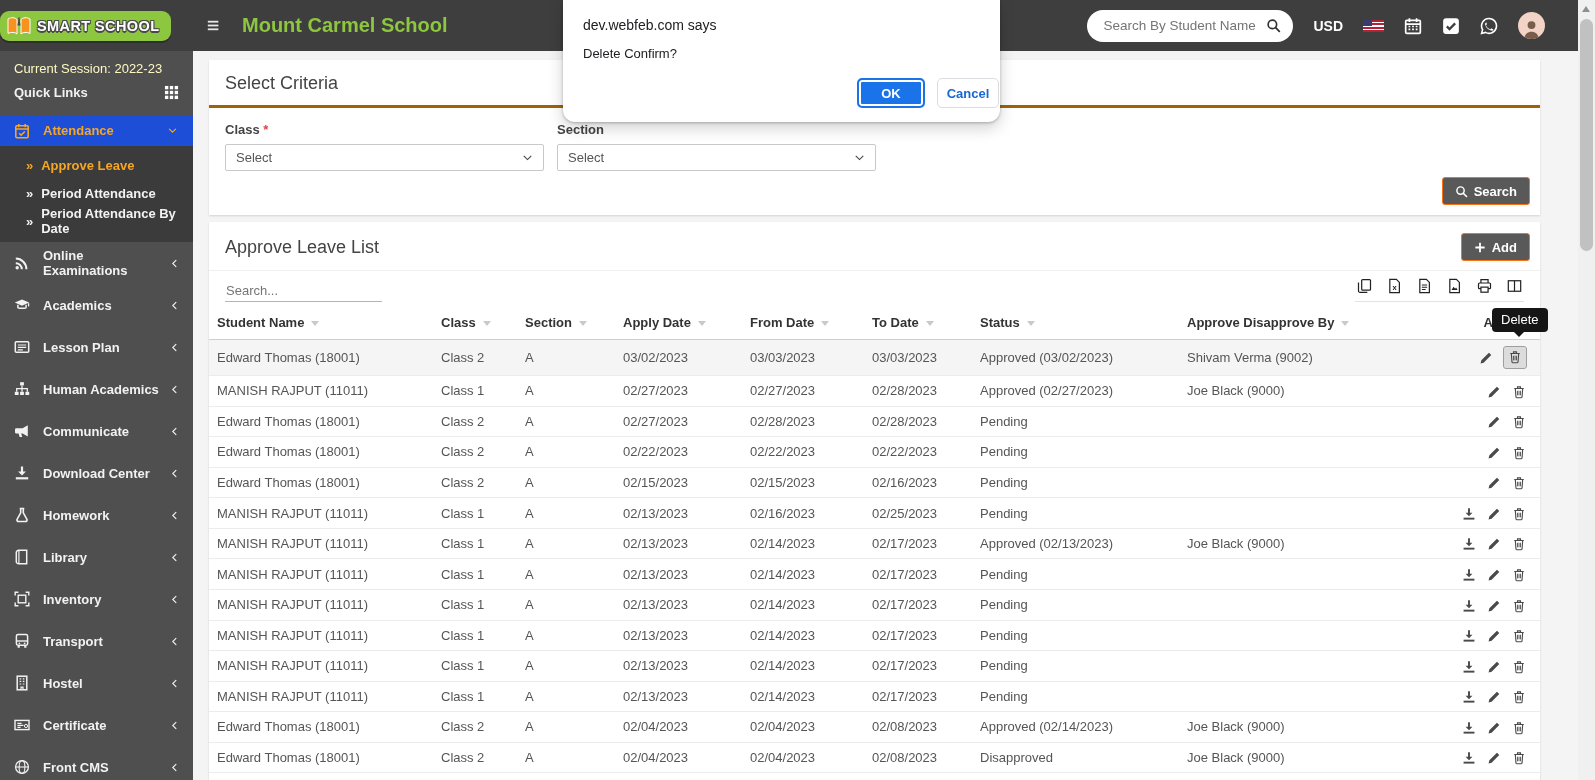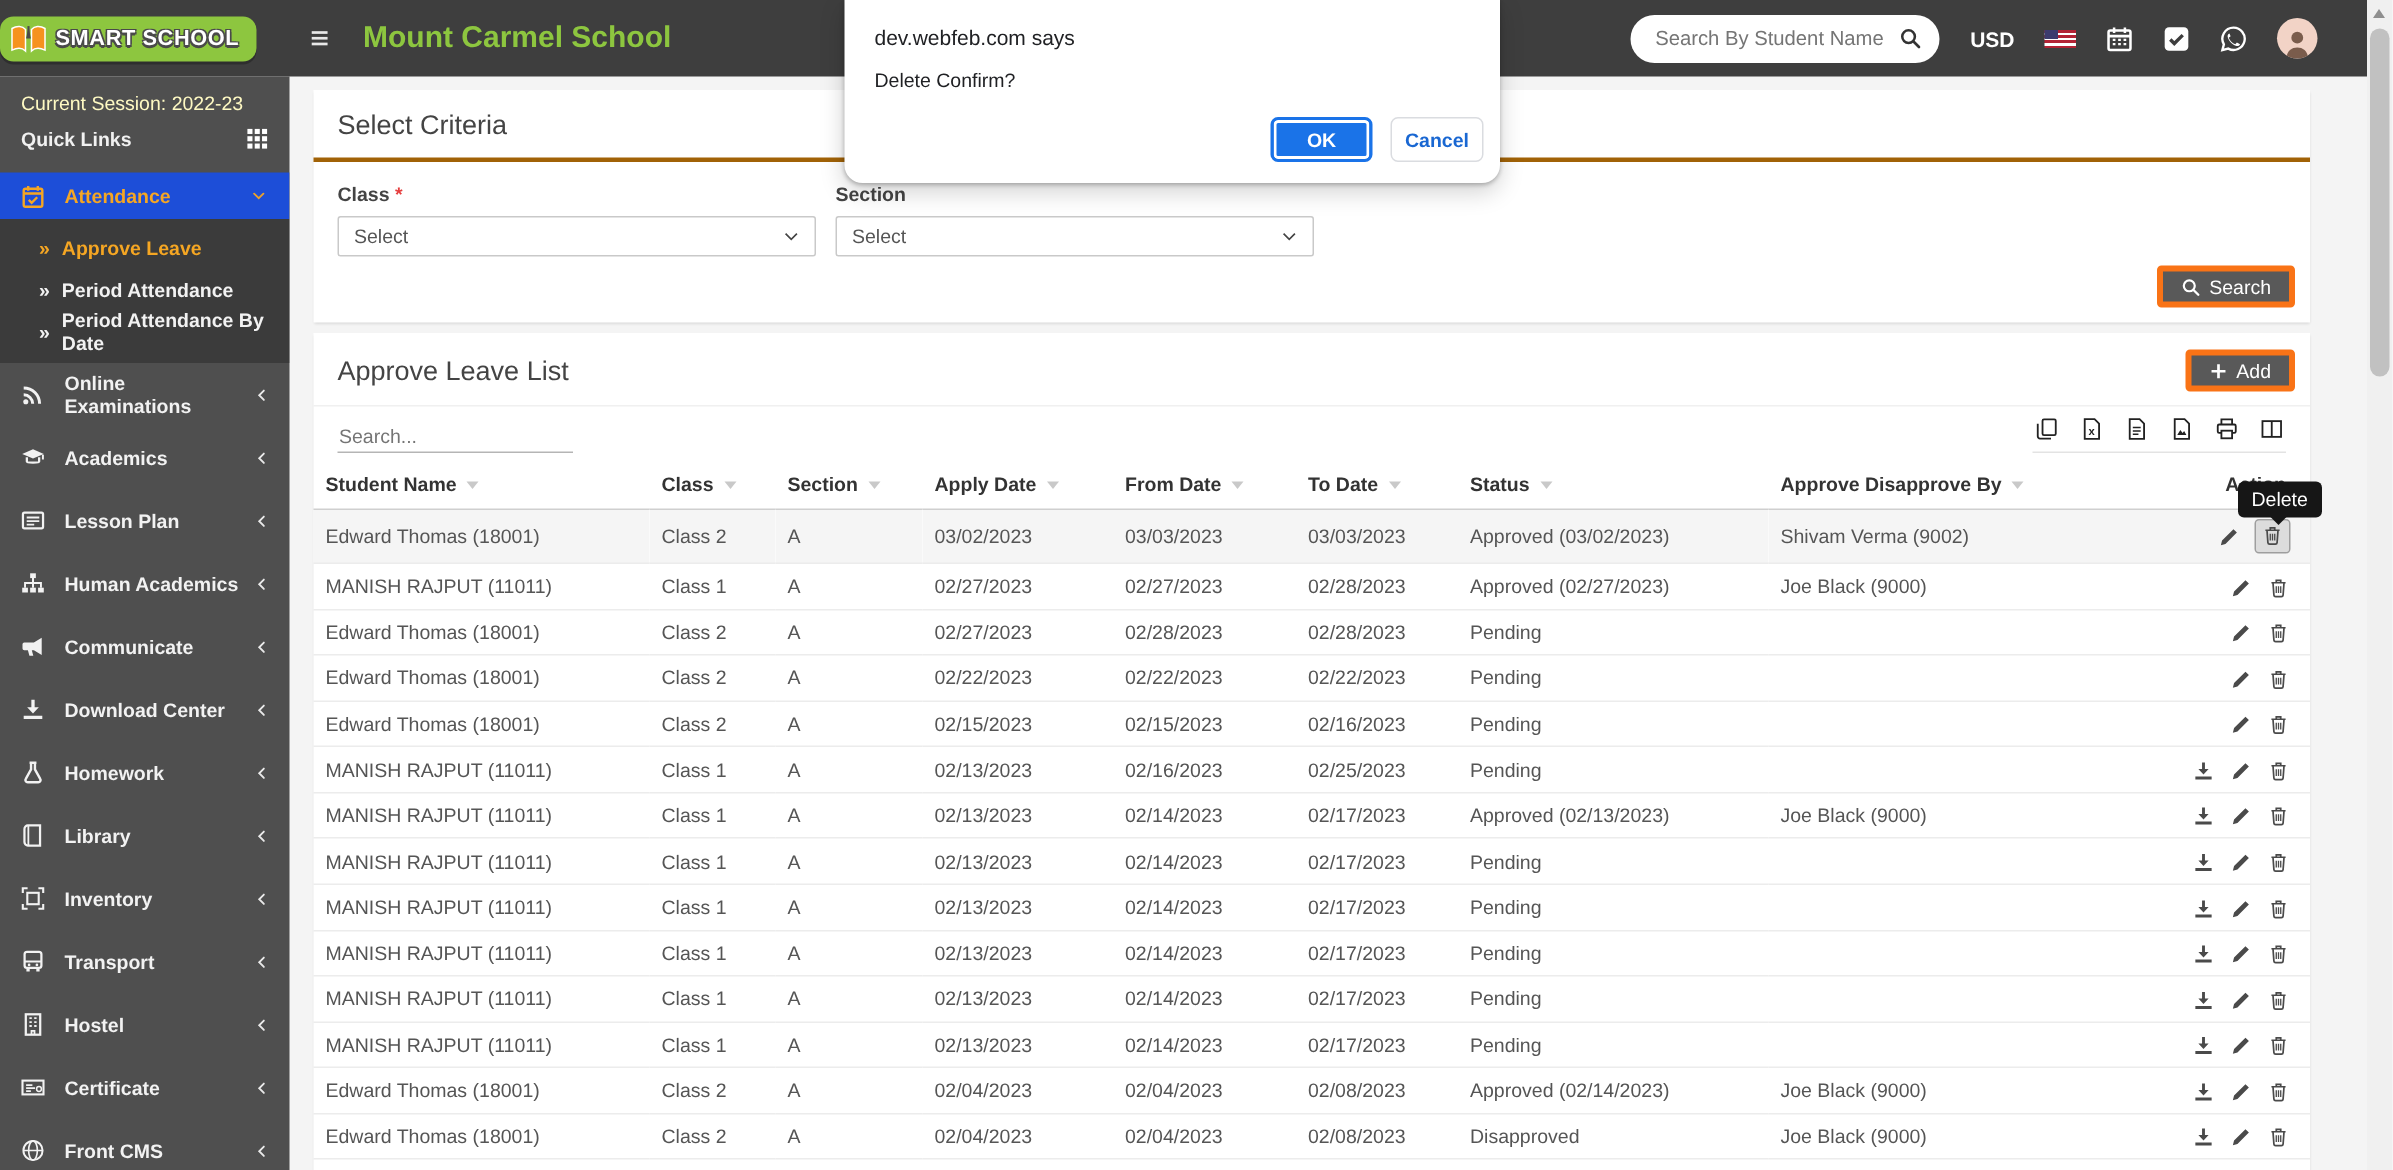--- a/index.html
+++ b/index.html
@@ -53,22 +53,22 @@
   .card h2 { font-size:18px; font-weight:normal; color:#444; }
   .criteria-card { top:9px; height:155px; }
   .criteria-card h2 { padding:13px 16px 11px; border-bottom:3px solid #a16207; }
   .criteria-body { display:flex; gap:13px; padding:6px 16px 0; }
   .field { width:319px; }
   .field label { display:block; font-size:13px; font-weight:bold; color:#444; margin:8px 0 7px; }
   .req { color:#e53e3e; font-style:normal; }
   .select { height:27px; border:1px solid #c9c9c9; border-radius:2px; display:flex; align-items:center; justify-content:space-between; padding:0 10px; font-size:13px; color:#555; cursor:pointer; background:#fff; }
   .select .sel-chev { width:11px; height:11px; color:#444; display:flex; }
   .card-actions { position:absolute; right:10px; bottom:10px; }
-  .btn-dark { background:#595959; color:#fff; border:4px solid #f97316; border-radius:3px; height:28px; padding:0 12px;
-              font-size:13px; font-weight:normal; font-family:inherit; display:inline-flex; align-items:center; gap:6px; cursor:pointer; }
+  .btn-dark { background:#595959; color:#fff; border:1px solid #f97316; border-radius:3px; height:28px; padding:0 12px;
+              font-size:13px; font-weight:bold; font-family:inherit; display:inline-flex; align-items:center; gap:6px; cursor:pointer; }
   .btn-dark svg { width:13px; height:13px; }
 
   .list-card { top:171px; height:645px; }
   .list-head { display:flex; justify-content:space-between; align-items:center; padding:11px 10px 9px 16px; border-bottom:1px solid #f0f0f0; }
   .toolbar { display:flex; justify-content:space-between; align-items:flex-end; padding:7px 16px 0; }
   .table-search { border:0; border-bottom:1px solid #b5b5b5; width:157px; font-size:13px; padding:3px 1px; outline:none; color:#666; background:transparent; font-family:inherit; }
   .export-tools { display:flex; gap:15px; border-bottom:1px solid #e3e3e3; padding:0 2px 7px; color:#222; }
   .export-tools span { width:15px; height:16px; display:flex; cursor:pointer; }
   .export-tools svg { width:15px; height:16px; }
 
@@ -78,29 +78,29 @@
   .sort { display:inline-block; width:0; height:0; border-left:4px solid transparent; border-right:4px solid transparent; border-top:5px solid #c9c9c9; margin-left:7px; vertical-align:middle; }
   tbody td { font-size:13px; color:#555; padding:7px 8px; border-bottom:1px solid #ececec; white-space:nowrap; overflow:hidden; height:30px; }
   tbody tr.hl { background:#f5f5f5; }
   td.act { text-align:right; padding-right:14px; }
   .act .aic { display:inline-flex; width:14px; height:14px; color:#4a4a4a; margin-left:11px; vertical-align:middle; cursor:pointer; }
   .act .aic svg { width:14px; height:14px; }
   .act .aic.kbd-focus { background:#dcdcdc; outline:1px solid #9e9e9e; border-radius:2px; padding:3px 4px; width:22px; height:21px; }
   .act .aic.kbd-focus svg { width:14px; height:14px; }
 
   
-  .tooltip { position:absolute; left:1492px; top:308px; background:#161616; color:#fff; font-size:13px; padding:4px 9px 5px; border-radius:4px; z-index:7;margin-top:13px; }
+  .tooltip { position:absolute; left:1492px; top:308px; background:#161616; color:#fff; font-size:13px; padding:4px 9px 5px; border-radius:4px; z-index:7; }
   .tooltip .arrow { position:absolute; left:21px; bottom:-5px; width:0; height:0; border-left:6px solid transparent; border-right:6px solid transparent; border-top:6px solid #161616; }
 
   
   .dialog { position:absolute; left:563px; top:0; width:437px; height:122px; background:#fff; border-radius:0 0 12px 12px;
             box-shadow:0 1px 3px rgba(0,0,0,.25), 0 6px 16px rgba(0,0,0,.18); z-index:10; color:#202124; }
   .dialog-title { padding:17px 20px 0; font-size:14px; }
   .dialog-message { padding:13px 20px 0; font-size:13px; }
-  .dialog-buttons { position:absolute; right:11px; bottom:14px; display:flex; gap:12px; }
+  .dialog-buttons { position:absolute; right:1px; bottom:14px; display:flex; gap:12px; }
   .dialog-buttons button { font-family:inherit; font-size:13px; font-weight:bold; height:30px; border-radius:5px; cursor:pointer; }
   .btn-ok { width:68px; background:var(--dialog-blue,#1a73e8); color:#fff; border:2px solid var(--dialog-blue,#1a73e8); box-shadow:inset 0 0 0 2px #fff; }
   .btn-cancel { width:62px; background:#fff; color:#1967d2; border:1px solid #dadce0; border-radius:4px; }
 
   
   .scrollbar { position:absolute; right:0; top:0; width:17px; height:780px; background:#f0f0f0; z-index:20; }
   .sb-arrow { position:absolute; top:6px; left:4px; width:0; height:0; border-left:4.5px solid transparent; border-right:4.5px solid transparent; border-bottom:6px solid #8f8f8f; }
   .sb-thumb { position:absolute; left:2px; top:19px; width:13px; height:232px; background:#c1c1c1; border-radius:7px; cursor:grab; }
 </style>
 </head>

